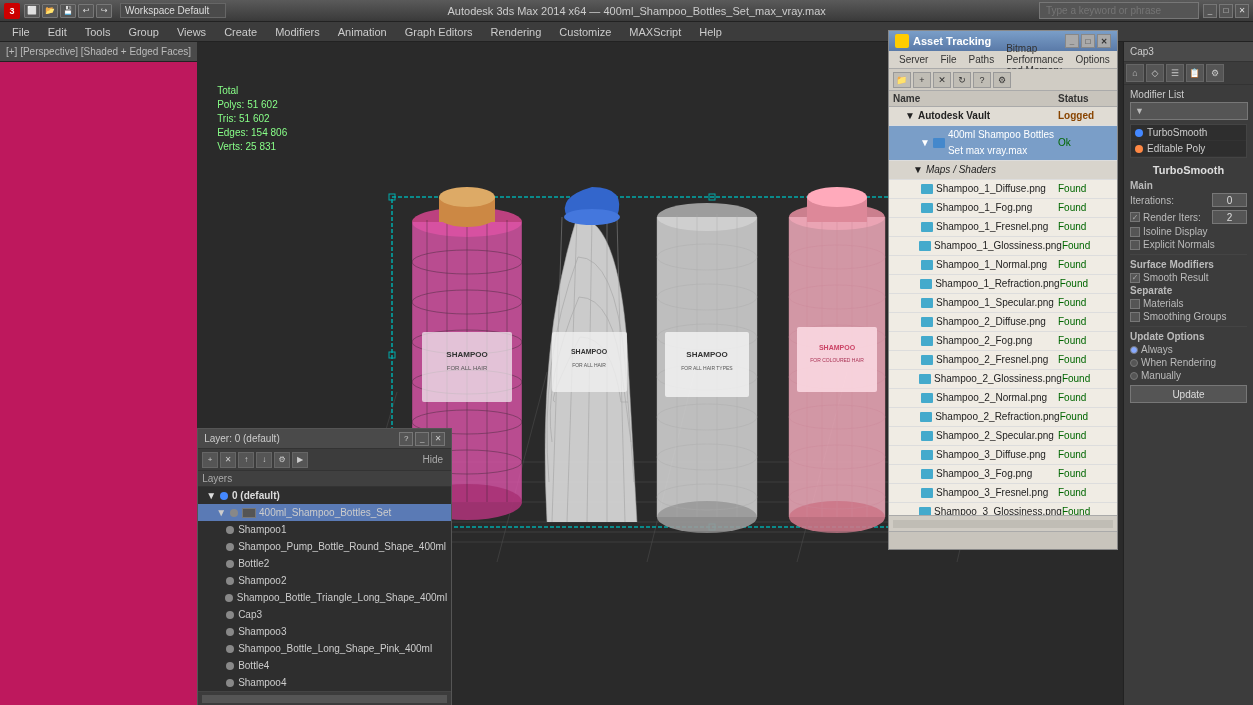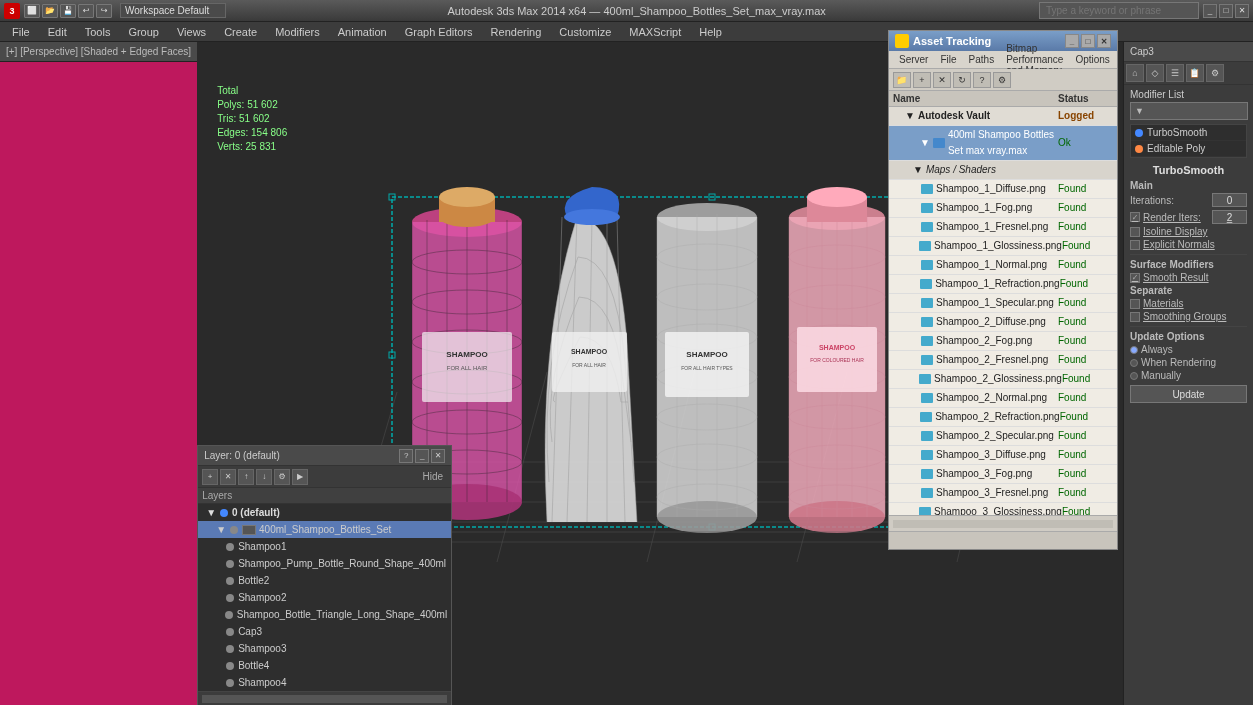--- a/index.html
+++ b/index.html
@@ -328,21 +328,20 @@
       font-size: 10px;
       color: #ddd;
       text-align: center;
     }
     .checkbox-row {
       display: flex;
       align-items: center;
       margin-bottom: 2px;
       font-size: 10px;
       color: #bbb;
-      text-decoration: underline;
     }
     .cb-box {
       width: 10px; height: 10px;
       background: #555;
       border: 1px solid #777;
       margin-right: 3px;
       display: flex; align-items: center; justify-content: center;
       font-size: 8px; color: #aaa;
     }
     .cb-box.checked::after { content: '✓'; }
@@ -832,20 +831,25 @@
             <span>Cap3</span>
           </div>
           <div class="layer-item sub">
             <span style="width:8px;display:inline-block"></span>
             <div class="layer-dot"></div>
             <span>Shampoo3</span>
           </div>
           <div class="layer-item sub">
             <span style="width:8px;display:inline-block"></span>
             <div class="layer-dot"></div>
+            <span>Shampoo_Bottle_Long_Shape_Pink_400ml</span>
+          </div>
+          <div class="layer-item sub">
+            <span style="width:8px;display:inline-block"></span>
+            <div class="layer-dot"></div>
             <span>Bottle4</span>
           </div>
           <div class="layer-item sub">
             <span style="width:8px;display:inline-block"></span>
             <div class="layer-dot"></div>
             <span>Shampoo4</span>
           </div>
 
         </div>
         <div id="layer-footer">

